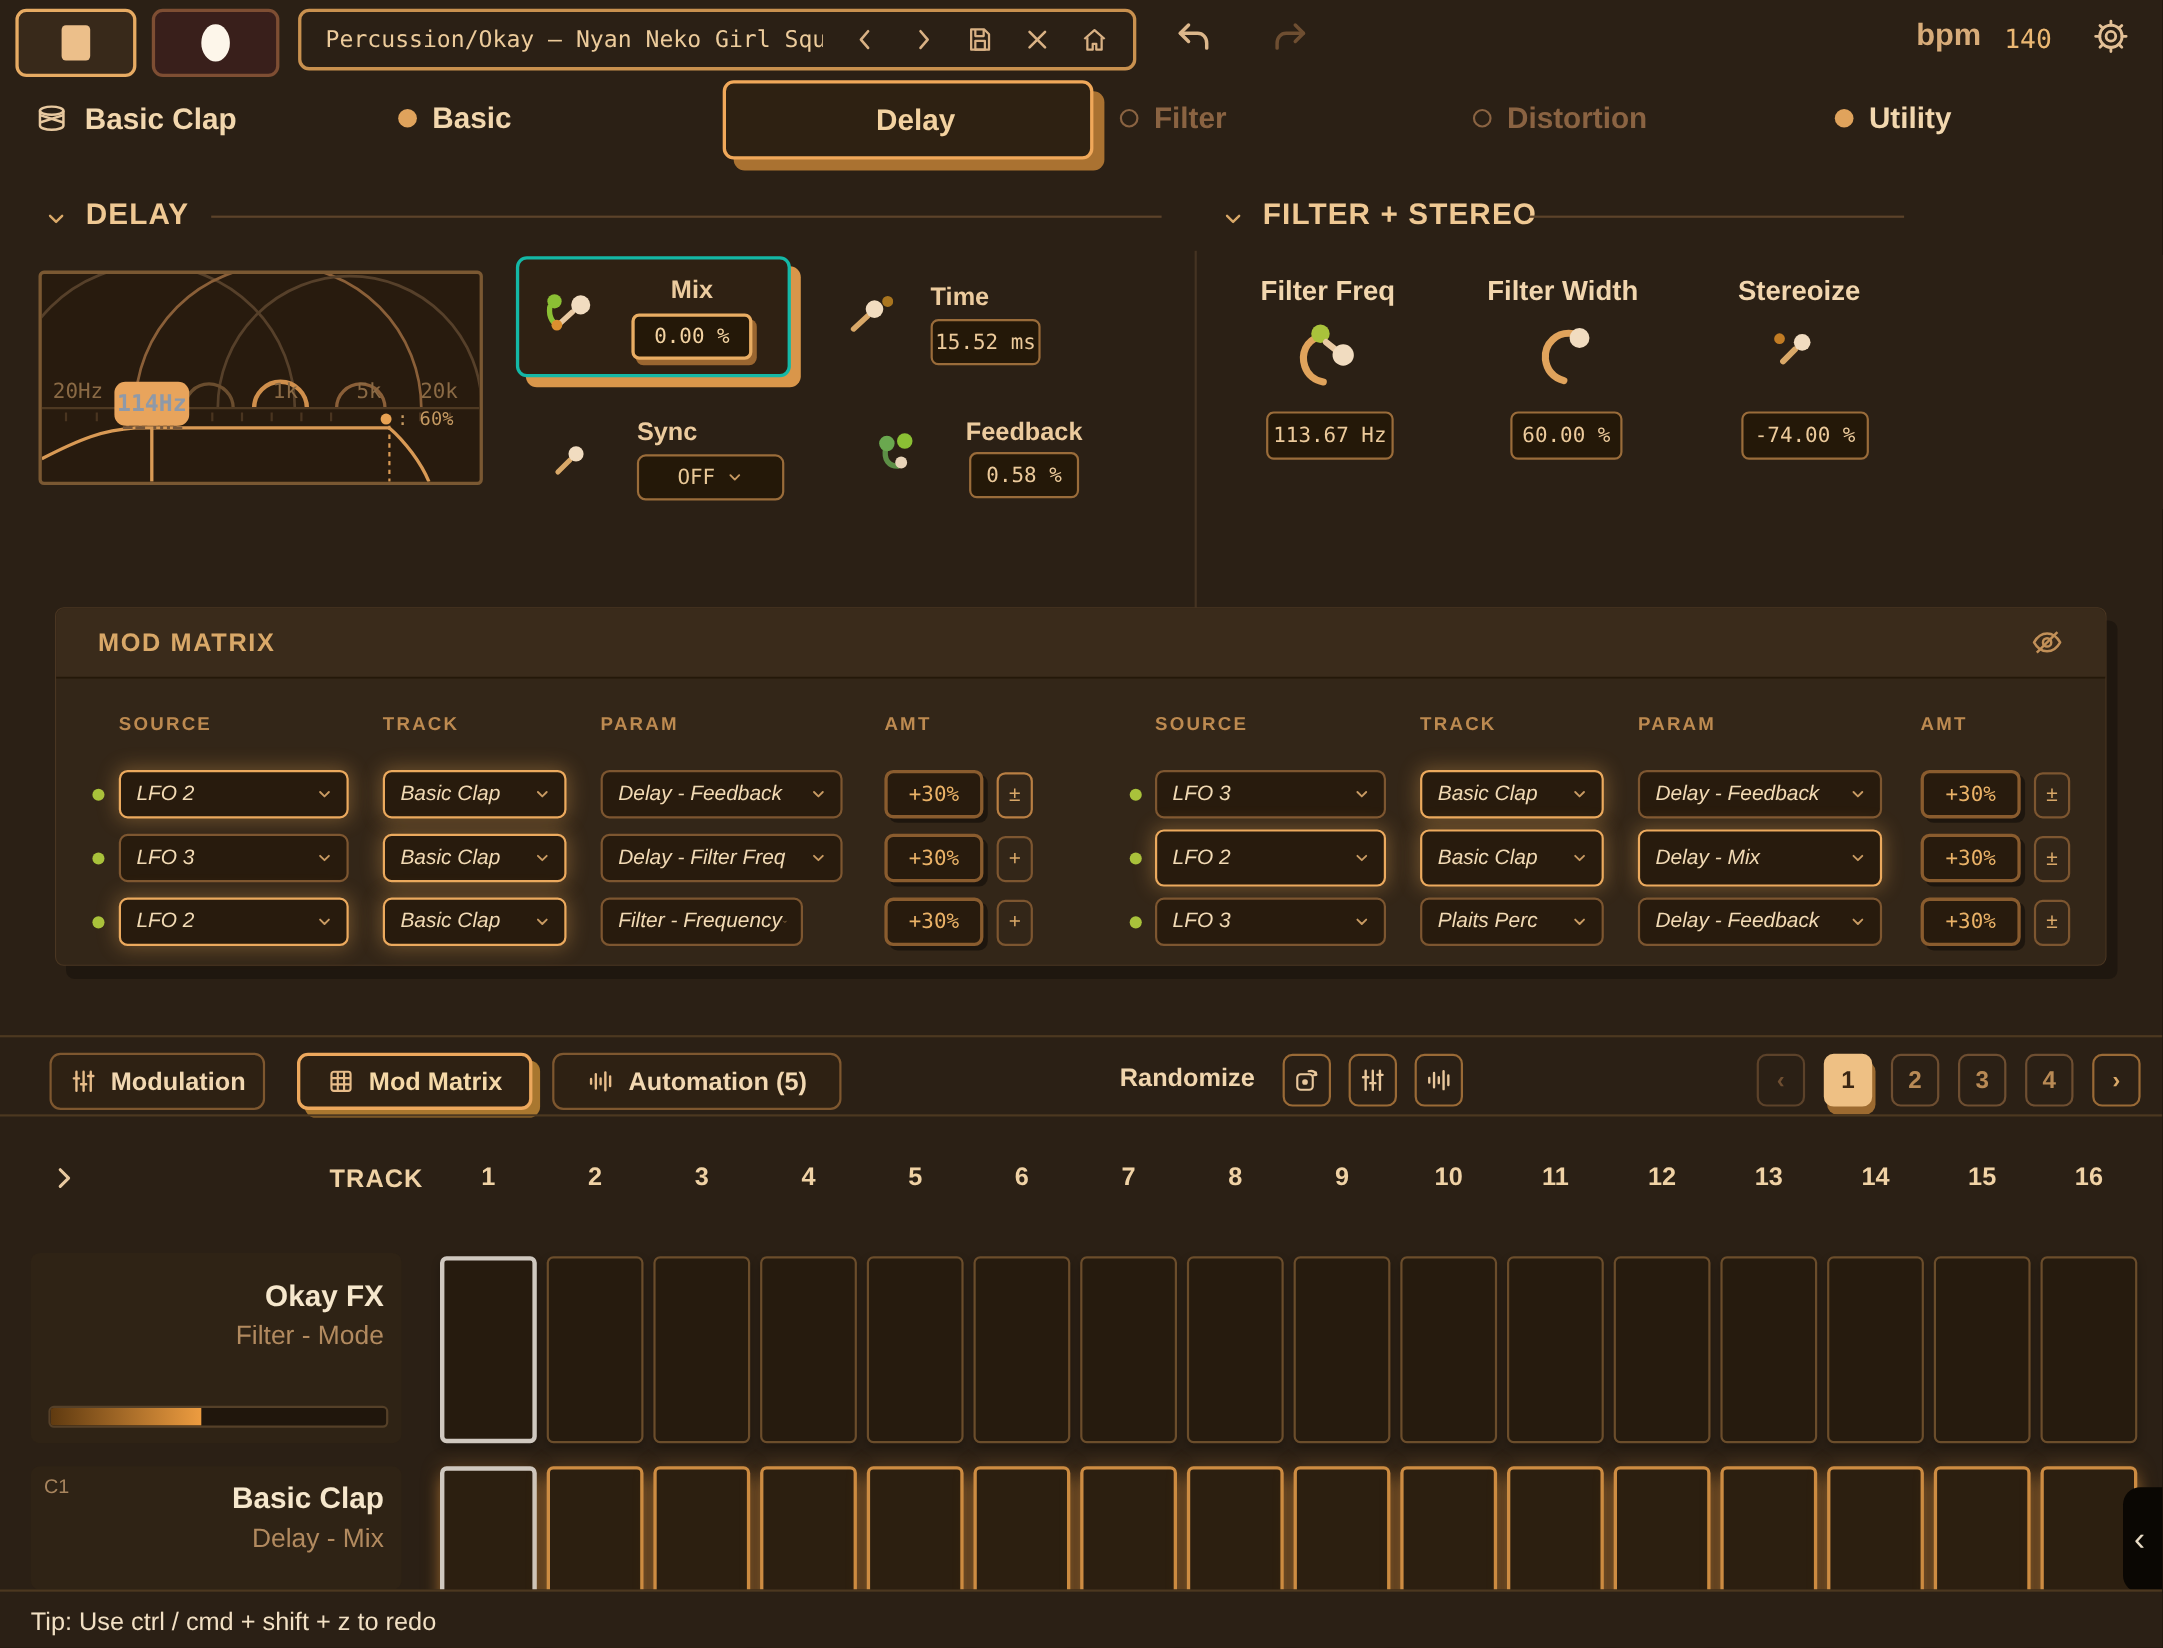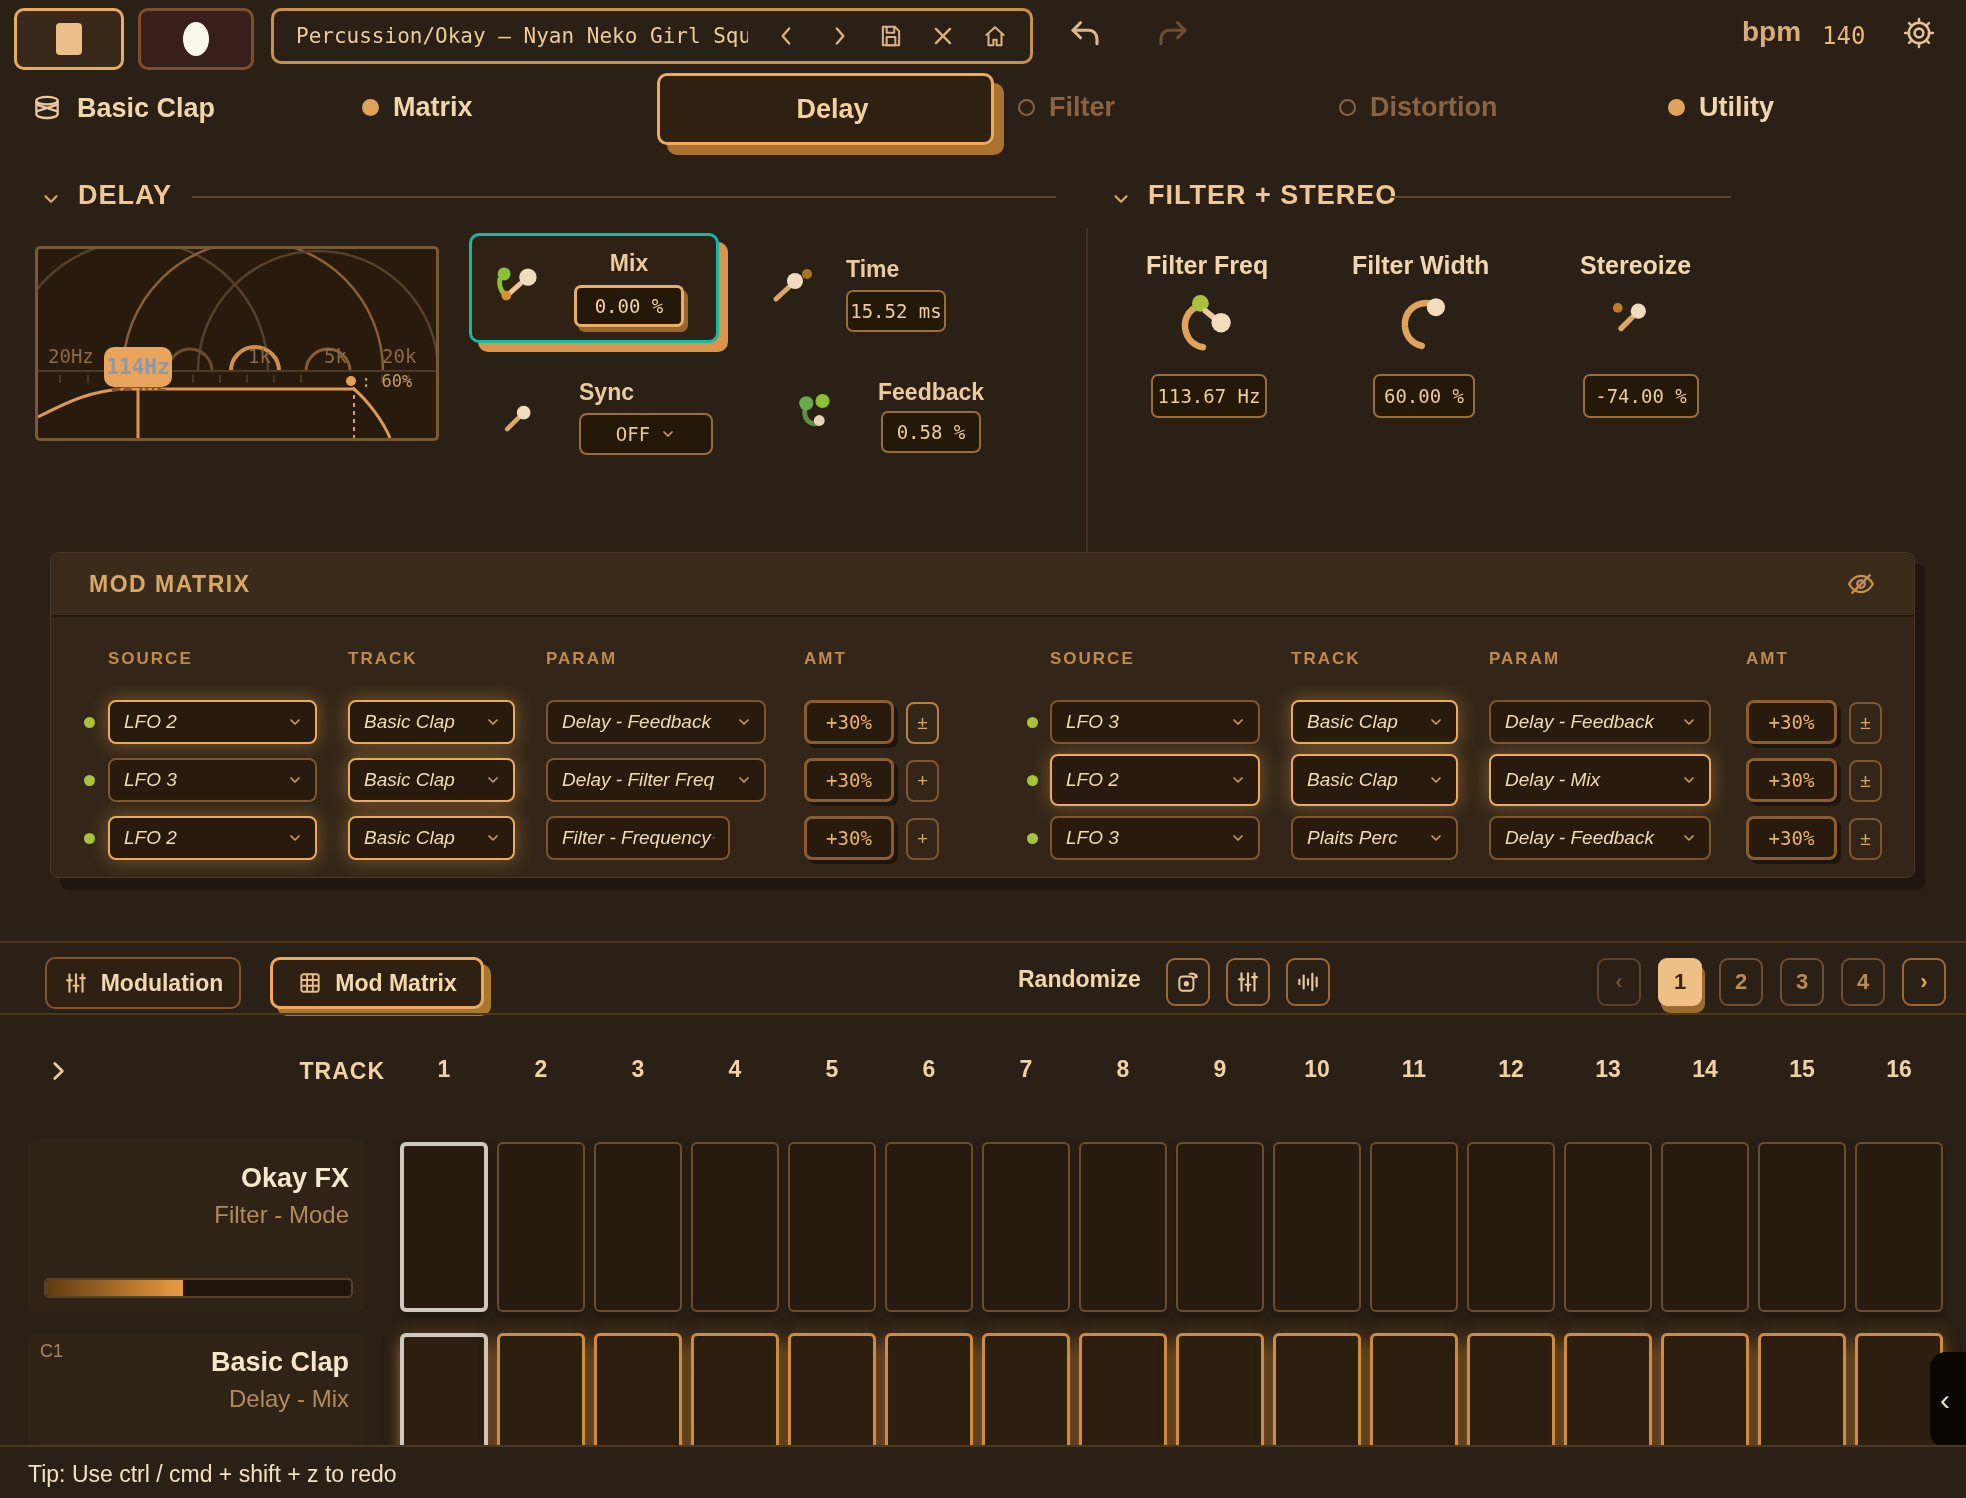--- a/index.html
+++ b/index.html
@@ -193,21 +193,21 @@
   <div class="abs tab" style="left:31px;">
     <svg width="32" height="32" viewBox="0 0 24 24" fill="none" stroke="#e8c9a0" stroke-width="1.7">
         <ellipse cx="12" cy="6.5" rx="8" ry="2.8"></ellipse>
         <path d="M4 6.5V16.5c0 1.7 3.6 3 8 3s8-1.3 8-3V6.5"></path>
         <path d="M4 9.5l16 5M20 9.5l-16 5"></path>
       </svg>
     <span>Basic Clap</span>
   </div>
   <div class="abs tab" style="left:362px;">
     <span class="dot-f"></span>
-    <span>Matrix</span>
+    <span>Basic</span>
   </div>
   <div class="abs delay-box">
     <span class="dot-f"></span>
     <span>Delay</span>
   </div>
   <div class="abs tab dim" style="left:1018px;">
     <span class="dot-o"></span>
     <span>Filter</span>
   </div>
   <div class="abs tab dim" style="left:1339px;">
@@ -500,20 +500,26 @@
       </svg>
     <span>Modulation</span>
   </div>
   <div class="abs tb-btn tb-sel" style="left:270px;width:214px;">
     <svg viewBox="0 0 24 24" fill="none" stroke="currentColor" stroke-width="1.8">
         <rect x="4" y="4" width="16" height="16" rx="2"></rect>
         <path d="M4 9.3h16M4 14.6h16M9.3 4v16M14.6 4v16"></path>
       </svg>
     <span>Mod Matrix</span>
   </div>
+  <div class="abs tb-btn" style="left:502px;width:263px;">
+    <svg viewBox="0 0 24 24" fill="none" stroke="currentColor" stroke-width="2" stroke-linecap="round">
+        <path d="M4 10v4M8 6v12M12 9.5v5M16 4.5v15M20 8v8"></path>
+      </svg>
+    <span>Automation (5)</span>
+  </div>
 
   <div class="abs rnd-label">Randomize</div>
   <div class="abs ico-btn" style="left:1166px;">
     <svg viewBox="0 0 24 24" fill="none" stroke="currentColor" stroke-width="1.8" stroke-linecap="round" stroke-linejoin="round">
         <rect x="4" y="7" width="13" height="13" rx="3"></rect>
         <circle cx="10.5" cy="13.5" r="1.5" fill="currentColor"></circle>
         <path d="M13.5 4.5c2.6-.8 5.2.2 6.3 2.6"></path>
         <path d="M20 7.5l-2.3.4M20 7.5l-.5-2.2"></path>
       </svg>
   </div>

